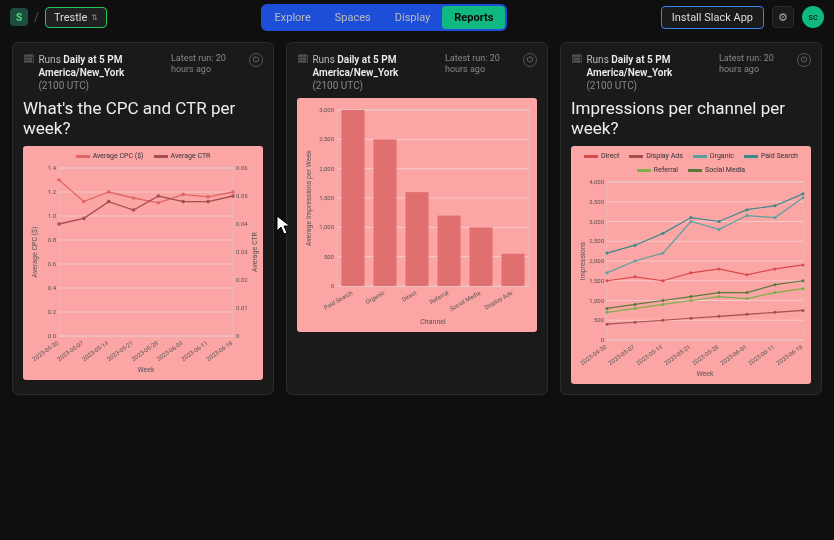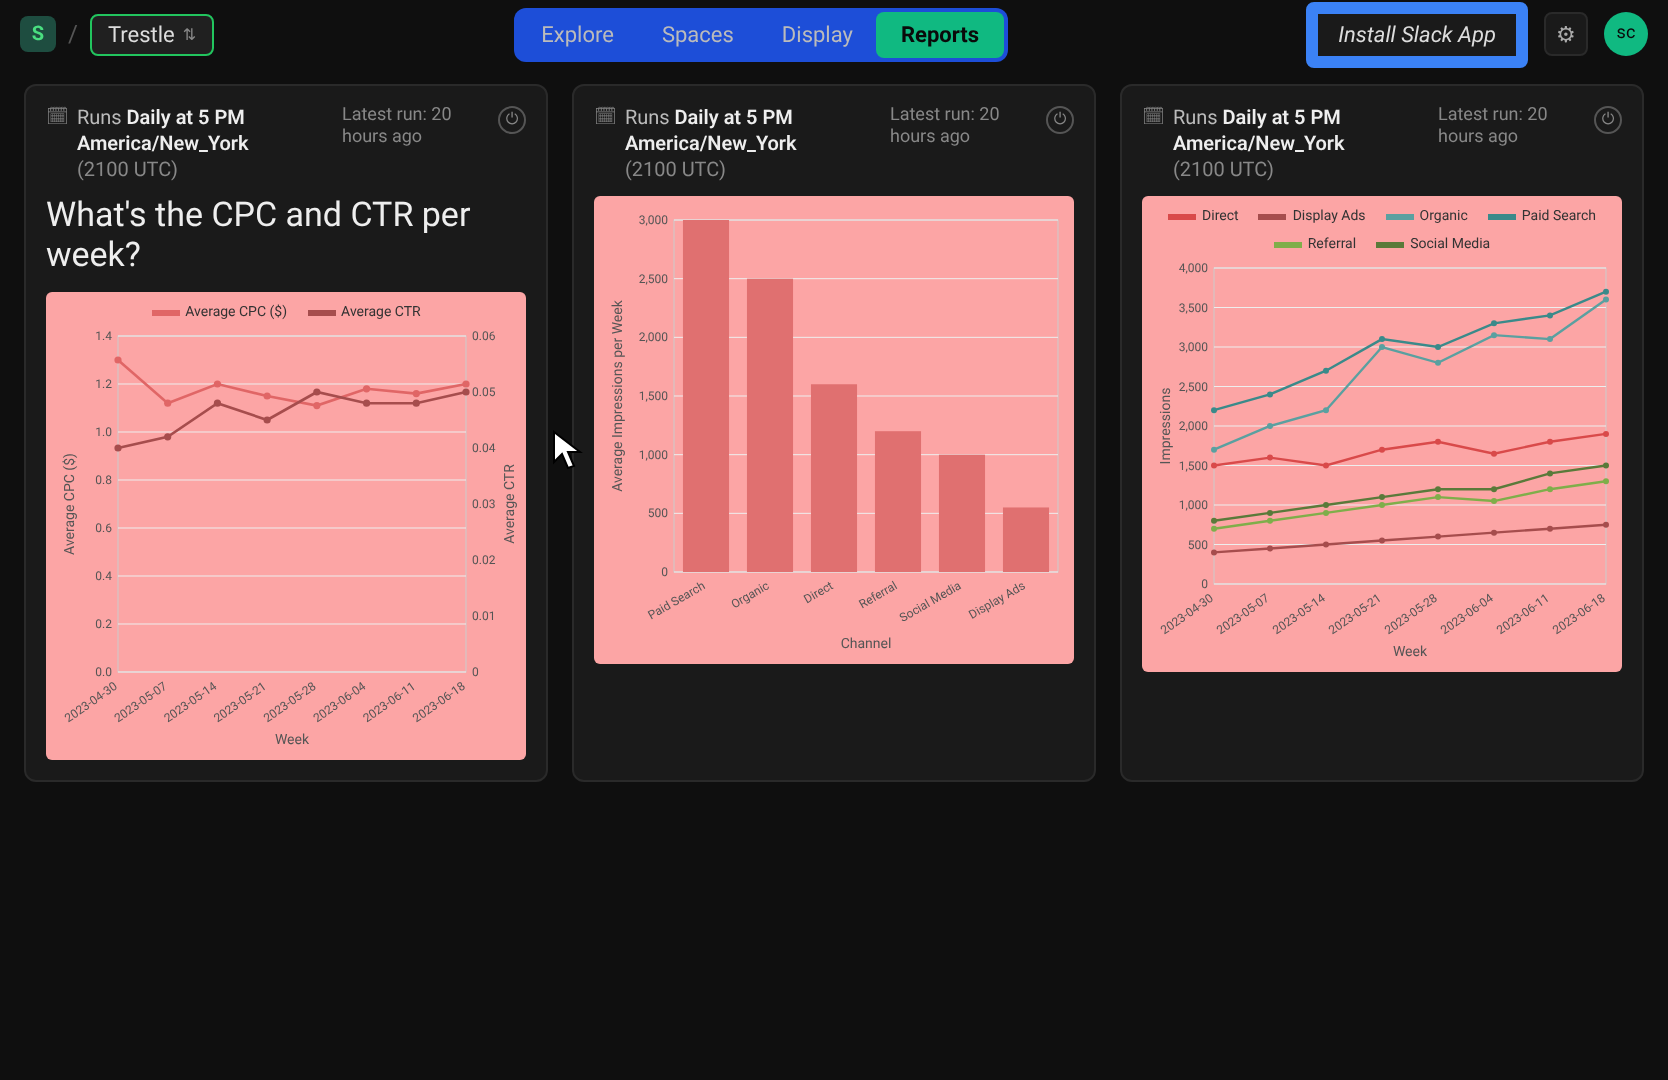--- a/index.html
+++ b/index.html
@@ -54,27 +54,26 @@
     cursor: pointer;
   }
   .nav-item.active {
     background: #10b981;
     color: #0a0a0a;
     font-weight: 700;
   }
   .topbar-right { display: flex; align-items: center; gap: 8px; }
   .slack-btn {
     background: #1a1a1a;
-    border: 6px solid #3b82f6;
+    border: 1px solid #3b82f6;
     border-radius: 4px;
     padding: 4px 10px;
     font-size: 11px;
     color: #ddd;
     cursor: pointer;
-    font-style: italic;
   }
   .icon-btn {
     width: 22px; height: 22px;
     background: #1a1a1a;
     border: 1px solid #2a2a2a;
     border-radius: 4px;
     display: flex; align-items: center; justify-content: center;
     color: #aaa;
     cursor: pointer;
     font-size: 11px;
@@ -336,20 +335,21 @@
           <span>Runs</span>
           <b>Daily at 5 PM America/New_York</b><br>
           <span class="schedule-sub">(2100 UTC)</span>
         </div>
       </div>
       <div class="lastrun">Latest run: 20 hours ago</div>
       <div class="power">
         <span>⏻</span>
       </div>
     </div>
+    <div class="card-title">Impressions per channel per week?</div>
     <div class="chart-box">
       <div class="legend" id="legend-2">
           <div class="legend-item">
             <div class="legend-swatch" style="background: rgb(217, 74, 74);"></div>
             <span>Direct</span>
           </div>
           <div class="legend-item">
             <div class="legend-swatch" style="background: rgb(166, 77, 77);"></div>
             <span>Display Ads</span>
           </div>

